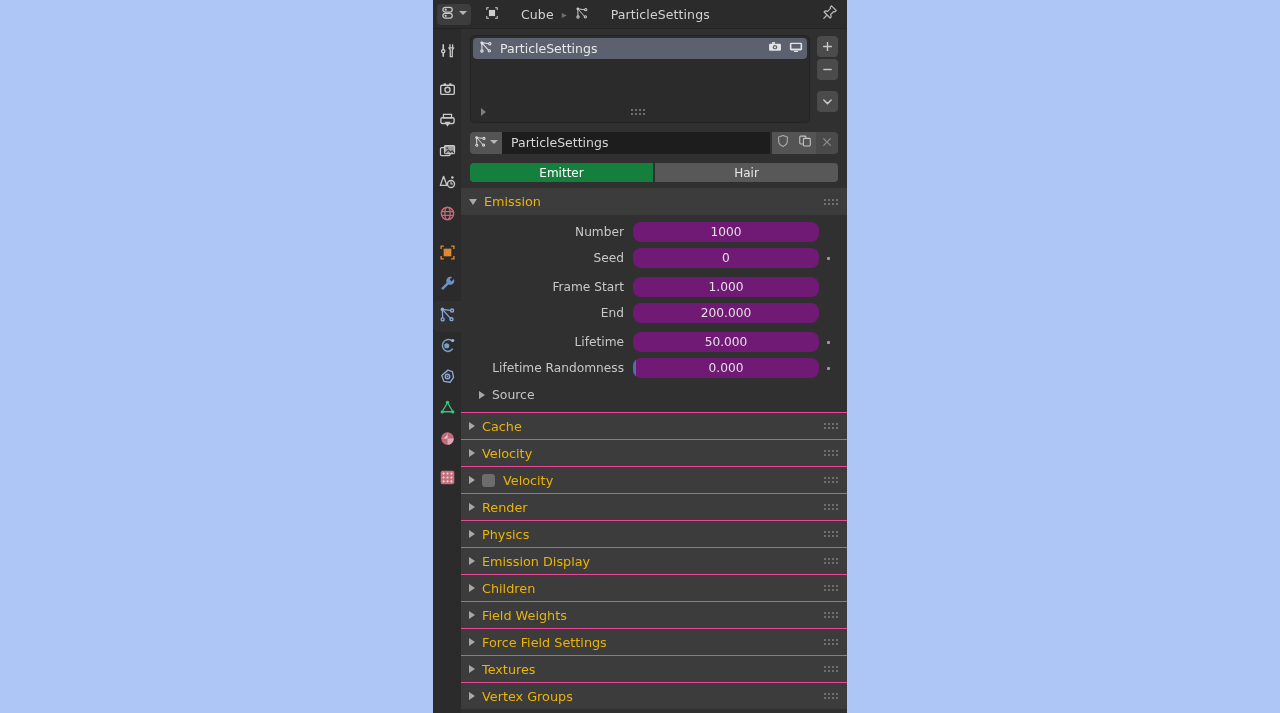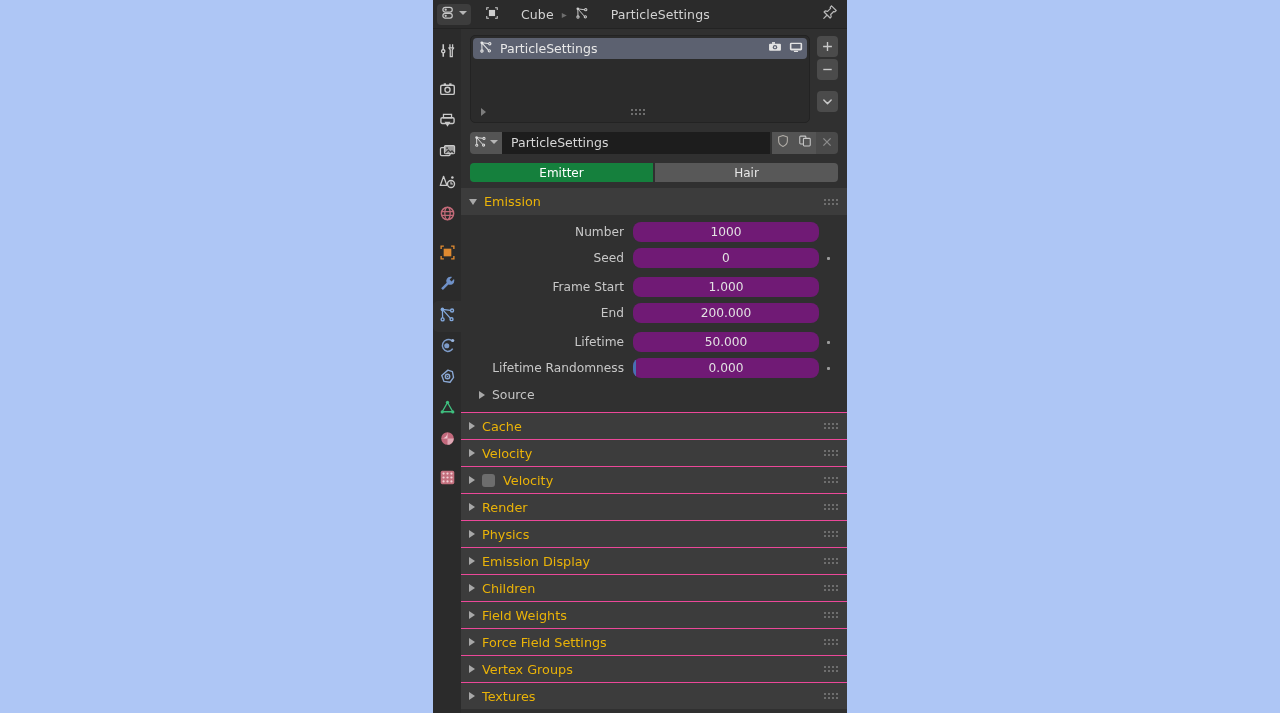--- a/index.html
+++ b/index.html
@@ -715,36 +715,36 @@
                 <i></i>
                 <i></i>
                 <i></i>
                 <i></i>
                 <i></i>
               </span>
           </div>
 
           <div class="panel-header">
             <span class="tri right"></span>
+            <span class="ptitle">Textures</span>
+            <span class="pgrip">
+                <i></i>
+                <i></i>
+                <i></i>
+                <i></i>
+                <i></i>
+                <i></i>
+                <i></i>
+                <i></i>
+              </span>
+          </div>
+
+          <div class="panel-header">
+            <span class="tri right"></span>
             <span class="ptitle">Vertex Groups</span>
-            <span class="pgrip">
-                <i></i>
-                <i></i>
-                <i></i>
-                <i></i>
-                <i></i>
-                <i></i>
-                <i></i>
-                <i></i>
-              </span>
-          </div>
-
-          <div class="panel-header">
-            <span class="tri right"></span>
-            <span class="ptitle">Textures</span>
             <span class="pgrip">
                 <i></i>
                 <i></i>
                 <i></i>
                 <i></i>
                 <i></i>
                 <i></i>
                 <i></i>
                 <i></i>
               </span>

